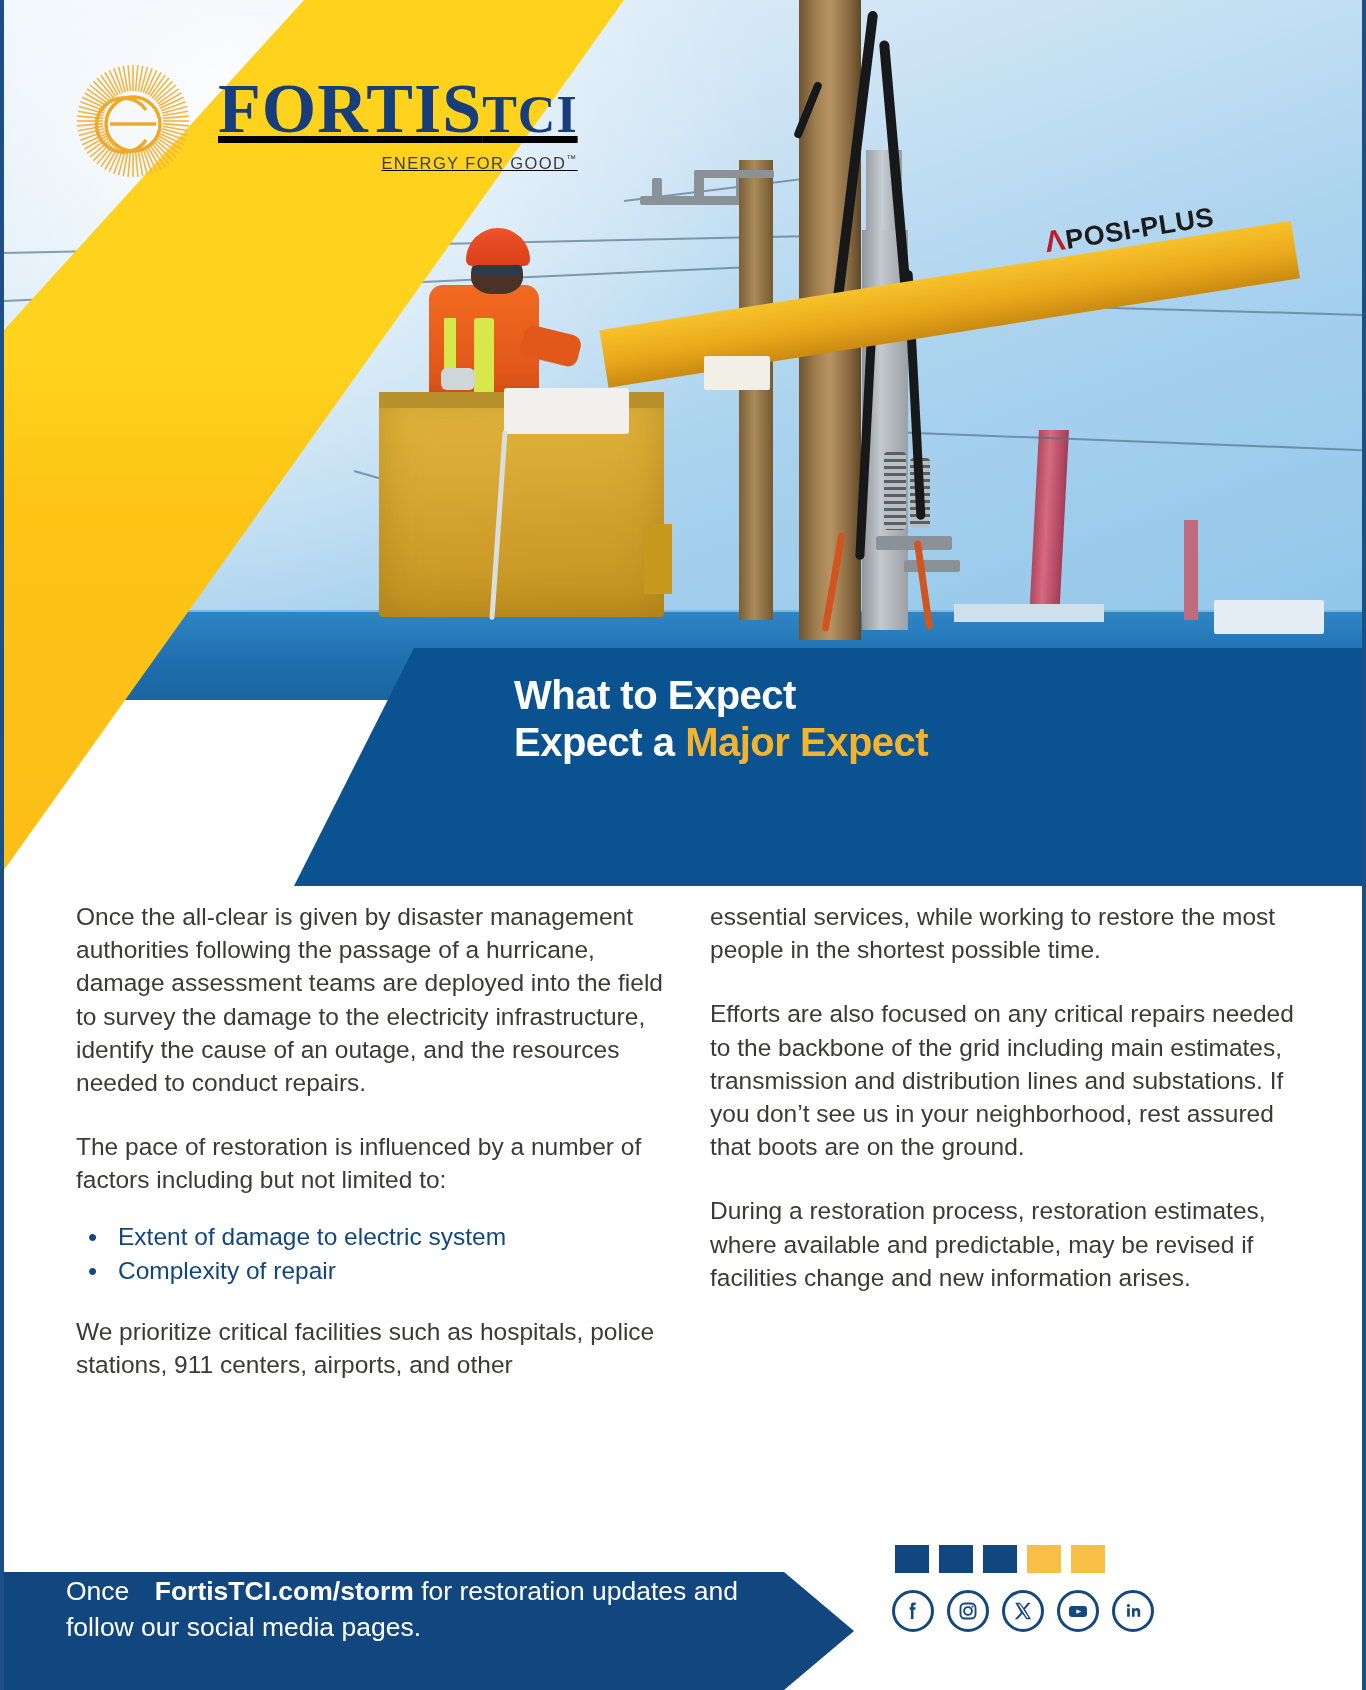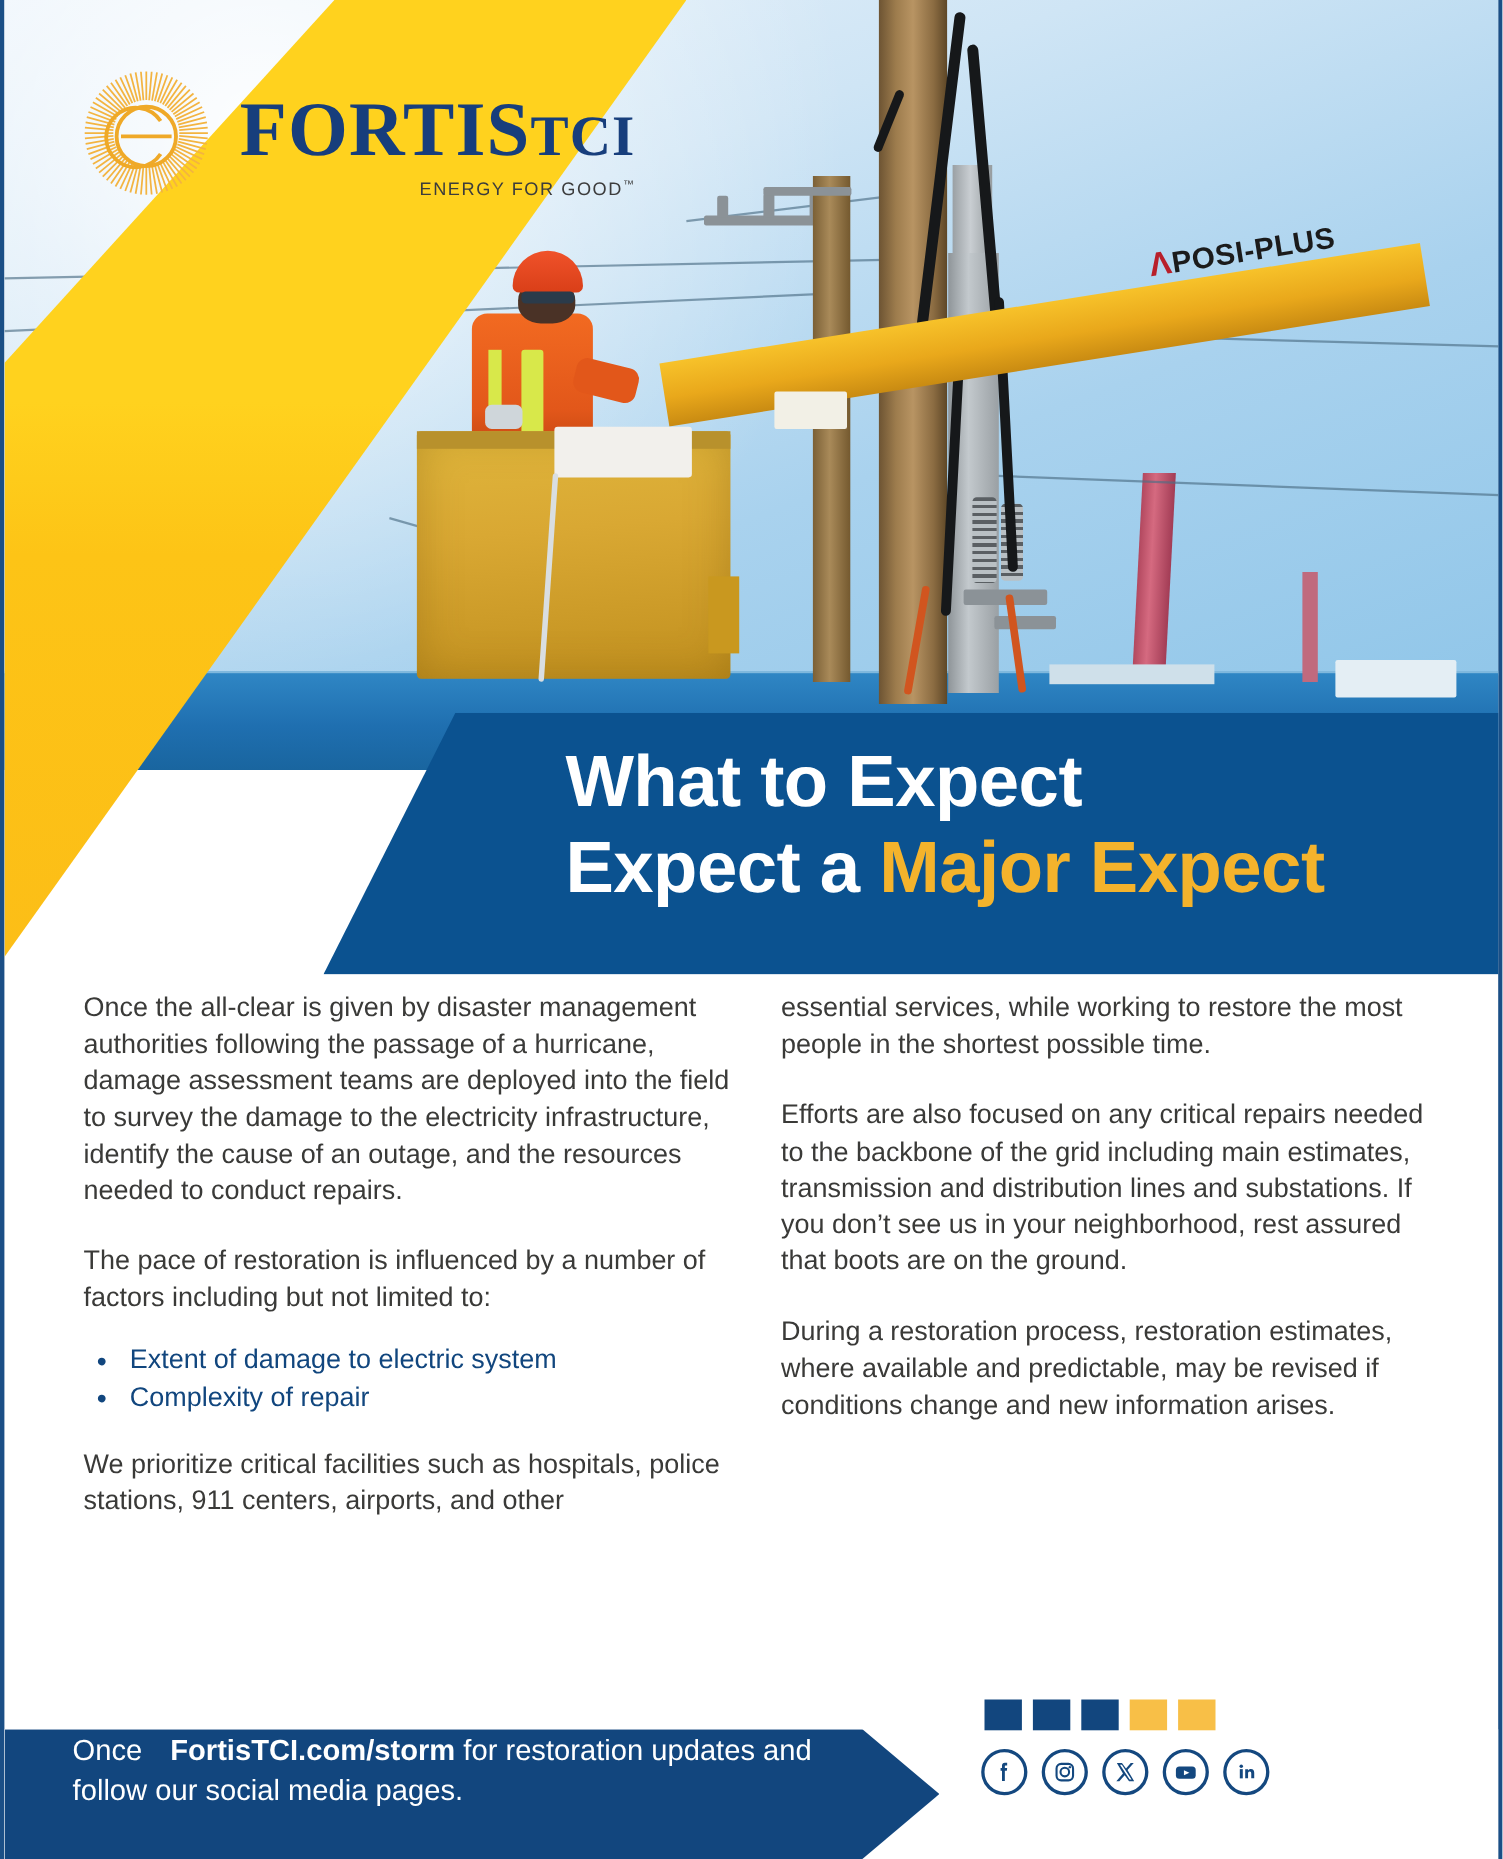--- a/index.html
+++ b/index.html
@@ -230,21 +230,21 @@
     left: 0; top: 648px;
     width: 1366px; height: 238px;
     background: #0b5290;
     clip-path: polygon(410px 0, 1366px 0, 1366px 238px, 290px 238px);
   }
   .title-text {
     position: absolute;
     left: 510px; top: 672px;
     width: 760px;
     color: #ffffff;
-    font-size: 66px;
+    font-size: 40px;
     font-weight: bold;
     line-height: 1.18;
     letter-spacing: -0.5px;
     text-align: left;
   }
   .title-line2 { display: block; }
   .title-accent { color: #f4b32c; }
 
   
   .body-wrap {
@@ -337,21 +337,22 @@
     display: flex;
     align-items: flex-start;
   }
   .sunburst {
     position: relative;
     width: 118px; height: 118px;
   }
   .sunburst svg { display: block; }
   .logo-type {
     margin-left: 26px;
-    margin-top: 22px;
+    margin-top: 12px;
+    text-decoration: underline;
   }
   .logo-main {
     font-family: "Liberation Serif", serif;
     font-size: 70px;
     font-weight: bold;
     color: #173e7c;
     letter-spacing: 1px;
     line-height: 1;
     white-space: nowrap;
   }
@@ -546,21 +547,21 @@
       <p>The pace of restoration is influenced by a number of factors including but not limited to:</p>
       <ul class="factors">
         <li>Extent of damage to electric system</li>
         <li>Complexity of repair</li>
       </ul>
       <p>We prioritize critical facilities such as hospitals, police stations, 911 centers, airports, and other</p>
     </div>
     <div class="col">
       <p>essential services, while working to restore the most people in the shortest possible time.</p>
       <p>Efforts are also focused on any critical repairs needed to the backbone of the grid including main estimates, transmission and distribution lines and substations. If you don’t see us in your neighborhood, rest assured that boots are on the ground.</p>
-      <p>During a restoration process, restoration estimates, where available and predictable, may be revised if conditions change and new information arises.</p>
+      <p>During a restoration process, restoration estimates, where available and predictable, may be revised if facilities change and new information arises.</p>
     </div>
   </div>
 
   <div class="footer">
     <div class="footer-band"></div>
   </div>
 
   <div class="footer-text">
     <span>Once </span><b>FortisTCI.com/storm</b><span> for restoration updates and follow our social media pages.</span>
   </div>

